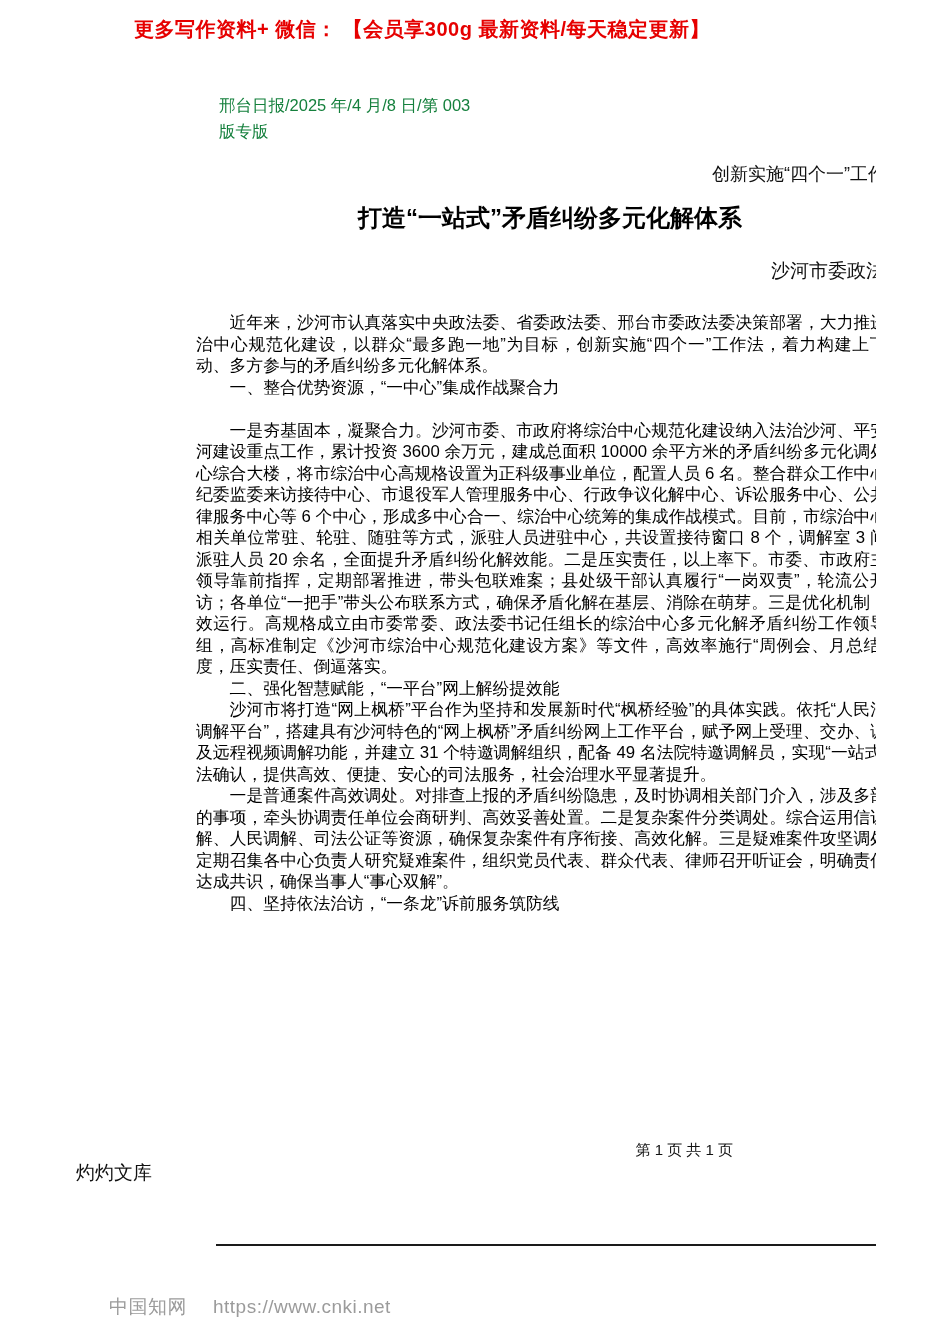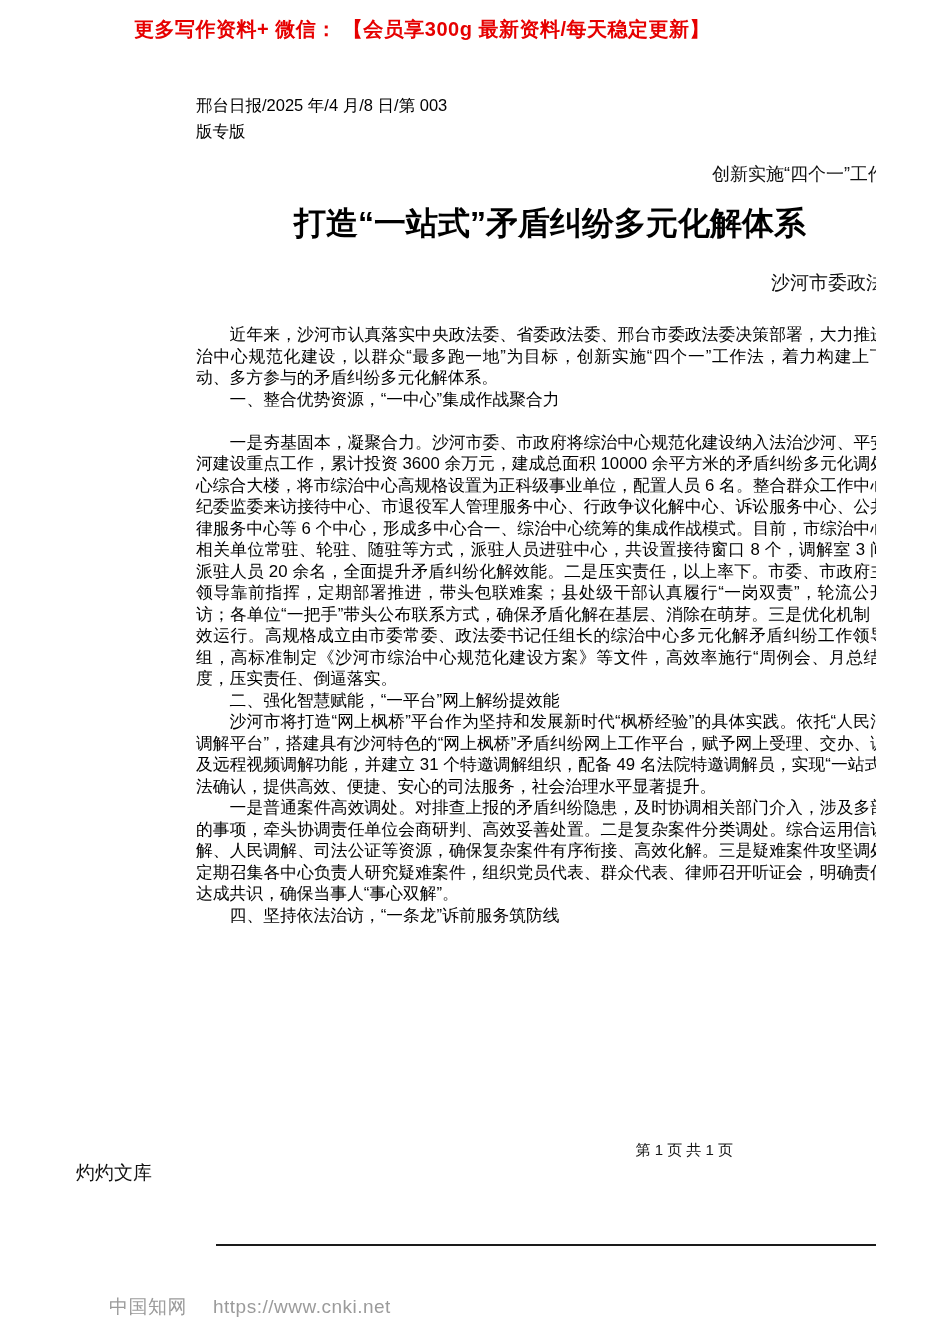--- a/index.html
+++ b/index.html
@@ -30,34 +30,35 @@
     position: absolute;
     left: 122px;
     top: 92px;
     width: 708px;
     color: #111111;
   }
 
   .source-meta {
     font-size: 16.5px;
     line-height: 26px;
-    color: #000000;
+    color: #15803d;
+    margin-left: 23px;
   }
 
   .doc-subtitle {
     margin-top: 18px;
     text-align: right;
     font-size: 18px;
     color: #111111;
   }
 
   .doc-title {
     margin-top: 16px;
     text-align: center;
-    font-size: 32px;
+    font-size: 24px;
     font-weight: bold;
     color: #000000;
   }
 
   .doc-author {
     margin-top: 24px;
     text-align: right;
     font-size: 19px;
     color: #111111;
   }

